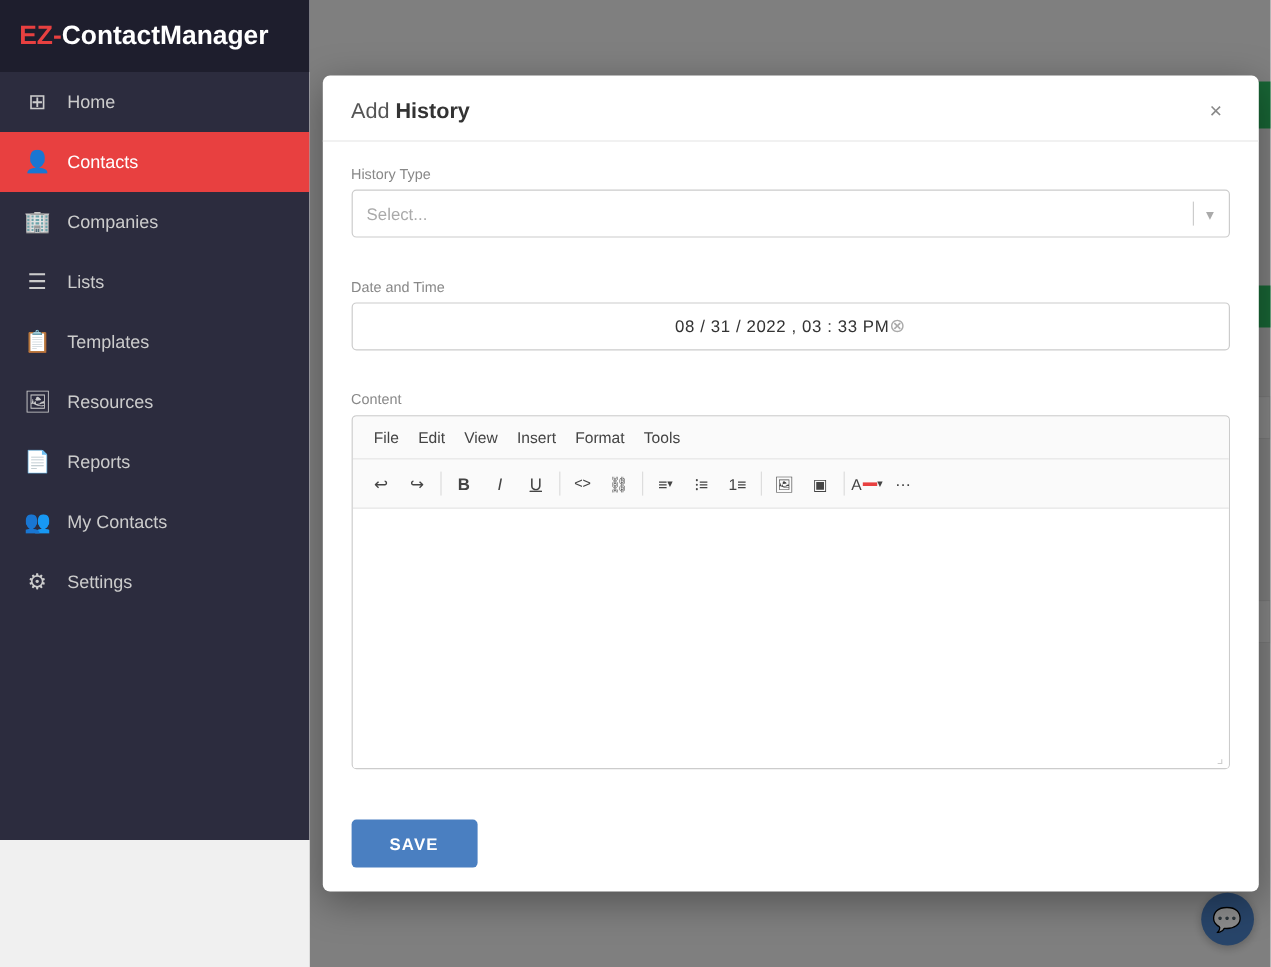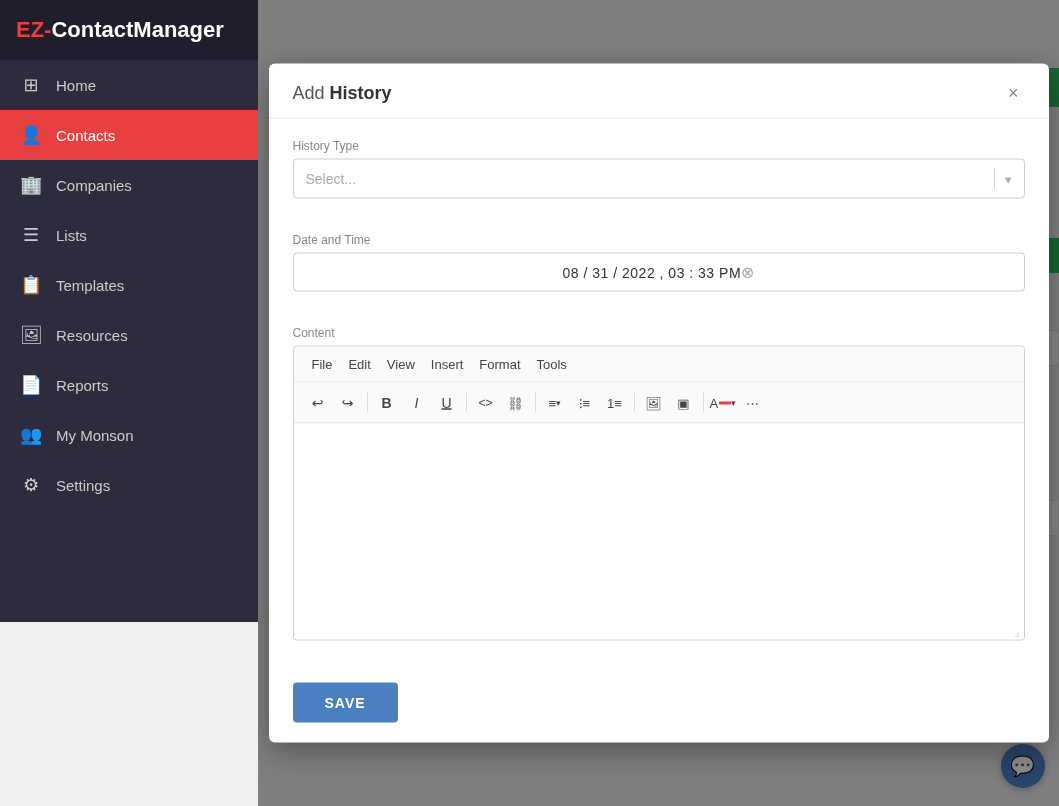--- a/index.html
+++ b/index.html
@@ -3,21 +3,21 @@
   <meta charset="utf-8">
   <style>
     * { box-sizing: border-box; margin: 0; padding: 0; }
     body { font-family: Arial, sans-serif; background: #f0f0f0; width: 1059px; height: 806px; overflow: hidden; display: flex; }
 
     
     .sidebar {
       width: 258px;
       min-width: 258px;
       background: #2c2c3e;
-      height: 622px;
+      height: 700px;
       display: flex;
       flex-direction: column;
     }
     .sidebar-logo {
       padding: 14px 16px;
       background: #1e1e2d;
       display: flex;
       align-items: center;
       height: 60px;
     }
@@ -339,21 +339,21 @@
   <div class="sidebar-item">
     <span class="icon">🖼</span>
     <span>Resources</span>
   </div>
   <div class="sidebar-item">
     <span class="icon">📄</span>
     <span>Reports</span>
   </div>
   <div class="sidebar-item">
     <span class="icon">👥</span>
-    <span>My Monson</span>
+    <span>My Contacts</span>
   </div>
   <div class="sidebar-item">
     <span class="icon">⚙</span>
     <span>Settings</span>
   </div>
 </div>
 
 <div class="main-area">
 
   <div class="bg-green-bar">

